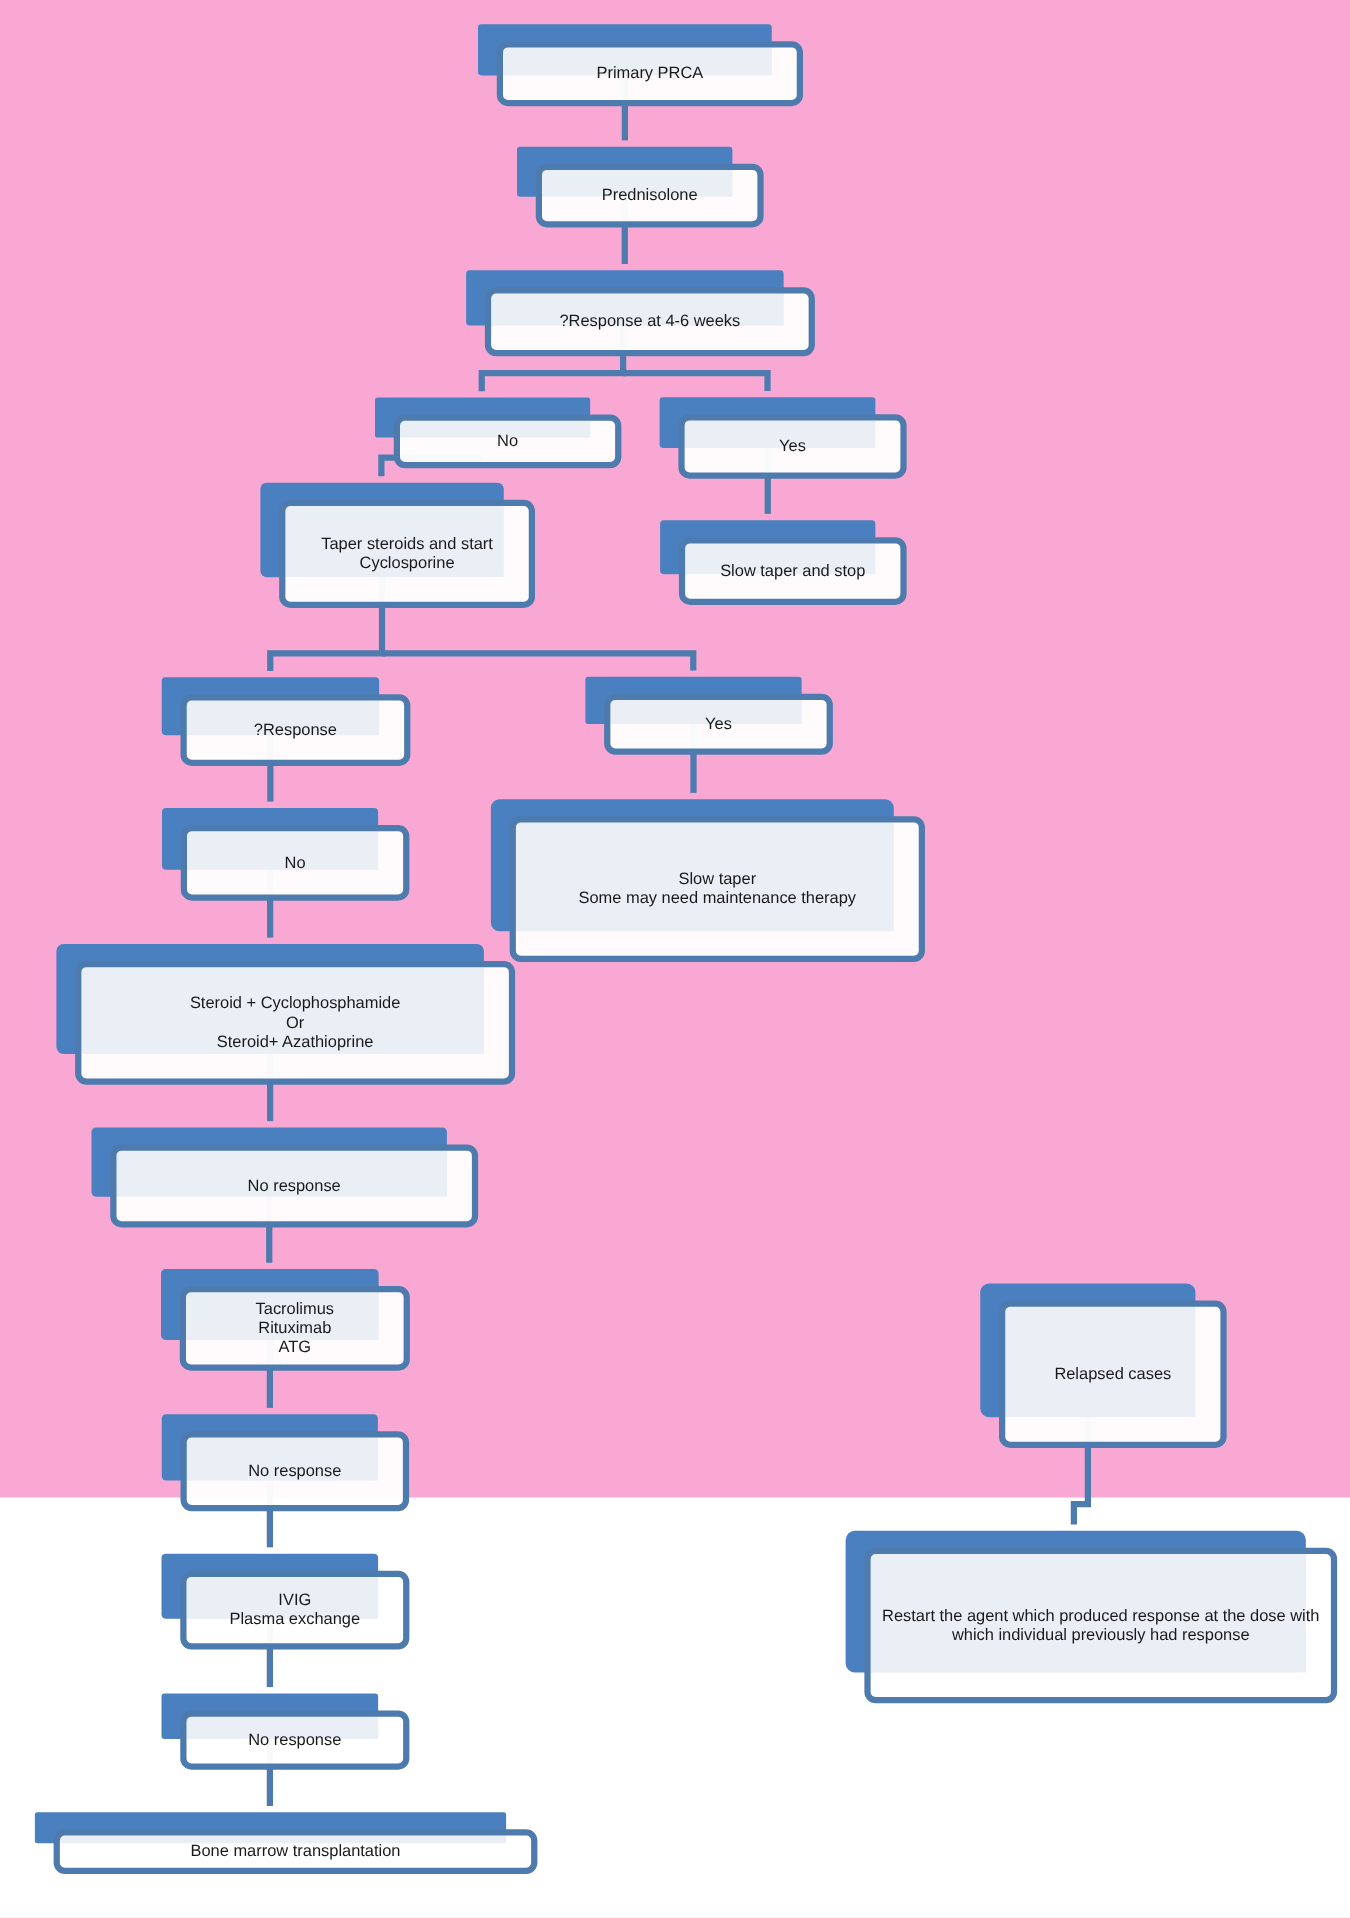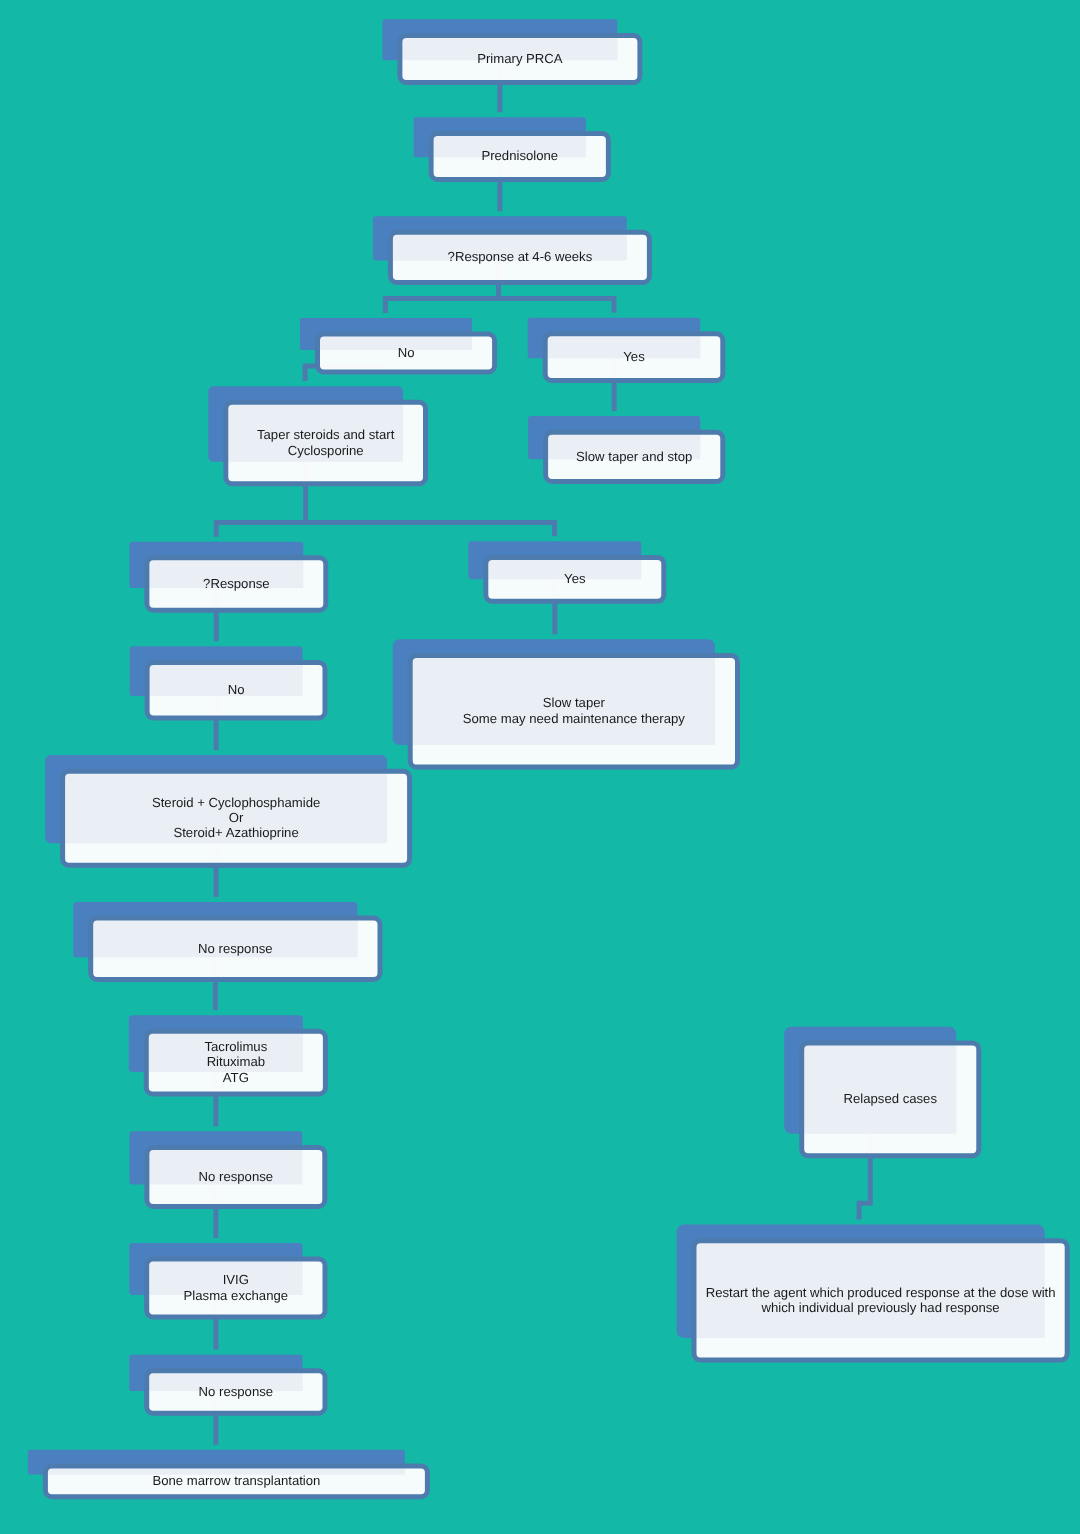--- a/index.html
+++ b/index.html
@@ -1,20 +1,20 @@
 <!DOCTYPE html>
 <html><head>
 <meta charset="utf-8">
 <title>Primary PRCA management flowchart</title>
 <style>
   html,body{margin:0;padding:0;background:#ffffff;}
   body{width:1080px;height:1534px;overflow:hidden;
        font-family:"Liberation Sans",sans-serif;
        -webkit-font-smoothing:antialiased;}
-  #stage{position:relative;width:1080px;height:1534px;background:#14b8a6;}
+  #stage{position:relative;width:1080px;height:1198px;background:#f9a8d4;}
   svg#flow{position:absolute;left:0;top:0;width:1080px;height:1534px;display:block;}
   .ntext{font-family:"Liberation Sans",sans-serif;font-size:13.15px;fill:#1A1A1A;
          text-anchor:middle;text-rendering:geometricPrecision;
          -webkit-font-smoothing:antialiased;}
   #nodes-layer{filter:opacity(100%);}
 </style>
 </head>
 <body>
 
 <div id="stage">

